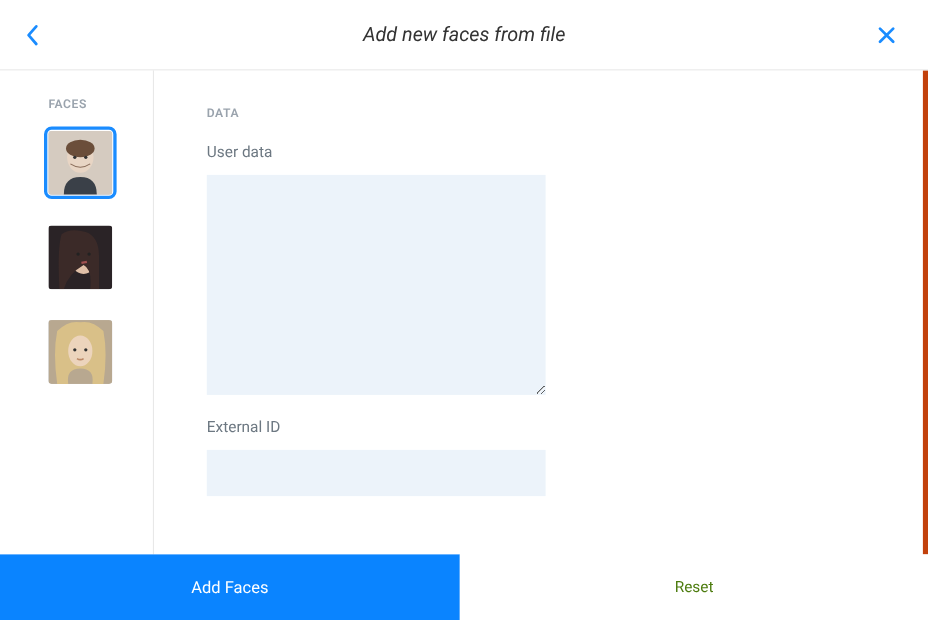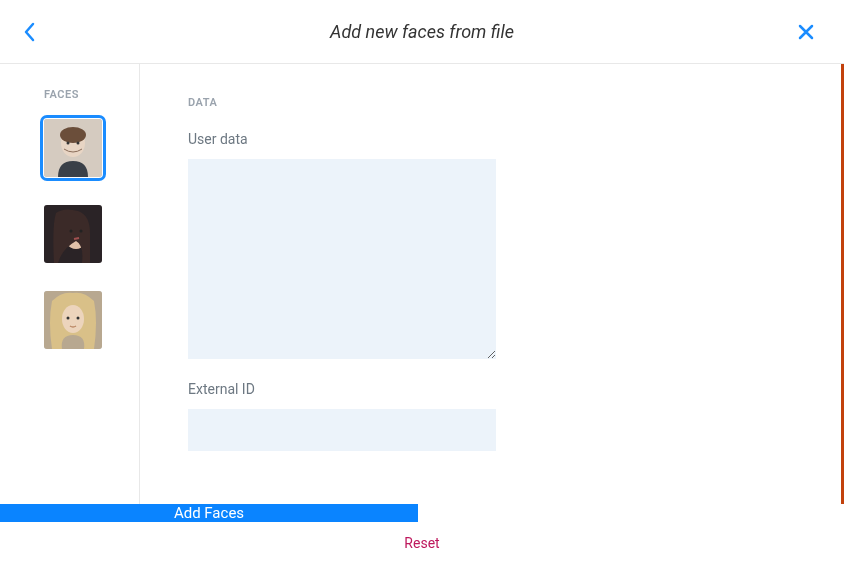--- a/index.html
+++ b/index.html
@@ -11,37 +11,37 @@
 .close-btn { position: absolute; right: 30px; top: 24px; cursor: pointer; }
 
 .body { display: flex; height: 440px; }
 
 .faces-col { width: 140px; padding: 24px 0 0 44px; border-right: 1px solid #e8e8e8; }
 .faces-title { font-size: 11px; letter-spacing: 0.5px; color: #9aa3ad; font-weight: 600; margin-bottom: 18px; text-transform: uppercase; }
 .thumb { width: 58px; height: 58px; margin-bottom: 28px; background: #ccc; border-radius: 3px; cursor: pointer; overflow: hidden; }
 .thumb.selected { outline: 3px solid #1a8cff; outline-offset: 1px; }
 .thumb svg { display:block; }
 
-.data-col { flex: 1; padding: 32px 0 0 48px; border-right: 3px solid #c2410c; }
+.data-col { flex: 1; padding: 32px 0 0 48px; border-right: 5px solid #c2410c; }
 .section-heading { font-size: 11px; letter-spacing: 0.5px; color: #9aa3ad; font-weight: 600; margin-bottom: 22px; text-transform: uppercase; }
 .field-label { font-size: 14px; color: #6d7882; margin-bottom: 12px; }
 .textarea { width: 308px; height: 200px; background: #ecf3fa; border: none; resize: both; padding: 8px; font-family: inherit; margin-bottom: 18px; }
 .input { width: 308px; height: 42px; background: #ecf3fa; border: none; padding: 0 10px; font-family: inherit; font-size: 14px; }
 
 .lists-col { width: 280px; padding: 32px 30px 0 36px; }
 .search-row { display: flex; align-items: center; gap: 14px; margin-bottom: 22px; margin-top: 18px; }
 .search-placeholder { font-size: 15px; color: #8e97a2; }
 .checkbox { width: 20px; height: 20px; border: 2px solid #1a8cff; display: flex; align-items: center; justify-content: center; background: #fff; cursor: pointer; flex-shrink:0; }
 .list-item { display: flex; align-items: flex-start; gap: 14px; }
 .list-name { font-size: 14px; color: #333; margin-bottom: 4px; }
 .list-id { font-size: 11px; color: #9aa3ad; }
 
-.footer { position: absolute; bottom: 0; left: 0; width: 844px; height: 60px; display: flex; flex-direction: column; }
+.footer { position: absolute; bottom: 0; left: 0; width: 844px; height: 60px; display: flex; }
 .btn-primary { width: 418px; background: #0a84ff; color: #fff; display: flex; align-items: center; justify-content: center; font-size: 15px; cursor: pointer; }
-.btn-secondary { flex: 1; background: #fff; color: #be185d; display: flex; align-items: center; justify-content: center; font-size: 14px; cursor: pointer; }
+.btn-secondary { flex: 1; background: #fff; color: #4d7c0f; display: flex; align-items: center; justify-content: center; font-size: 14px; cursor: pointer; }
 </style>
 </head>
 <body>
 
 <div class="header">
   <div class="back-btn">
     <svg width="12" height="20" viewBox="0 0 12 20">
         <path d="M9 2 L2 10 L9 18" stroke="#1a8cff" stroke-width="2.5" fill="none" stroke-linecap="round" stroke-linejoin="round"></path>
       </svg>
   </div>

